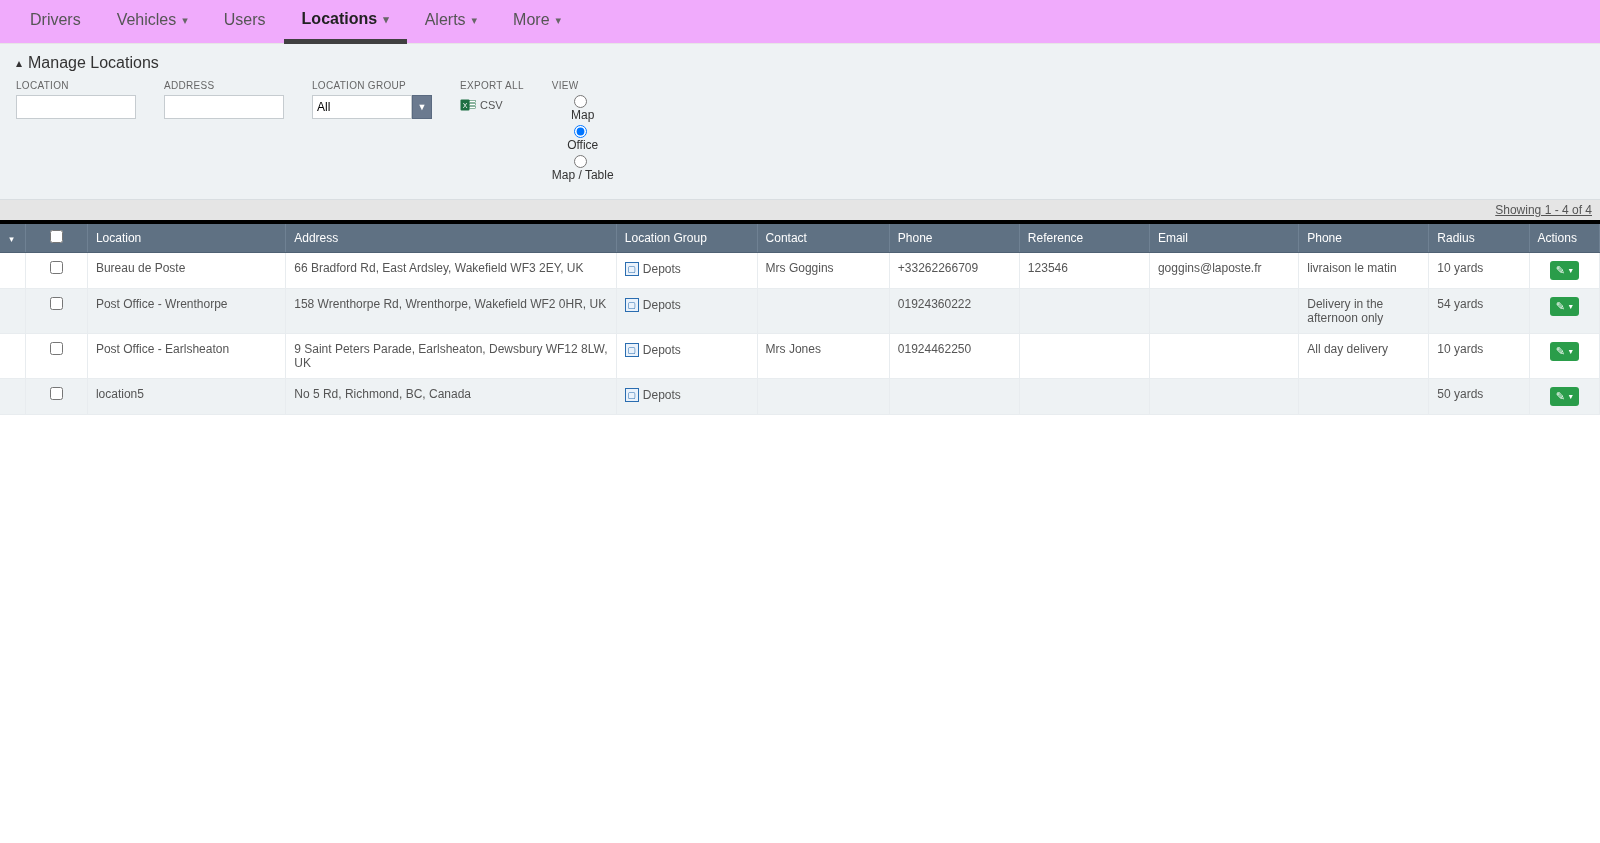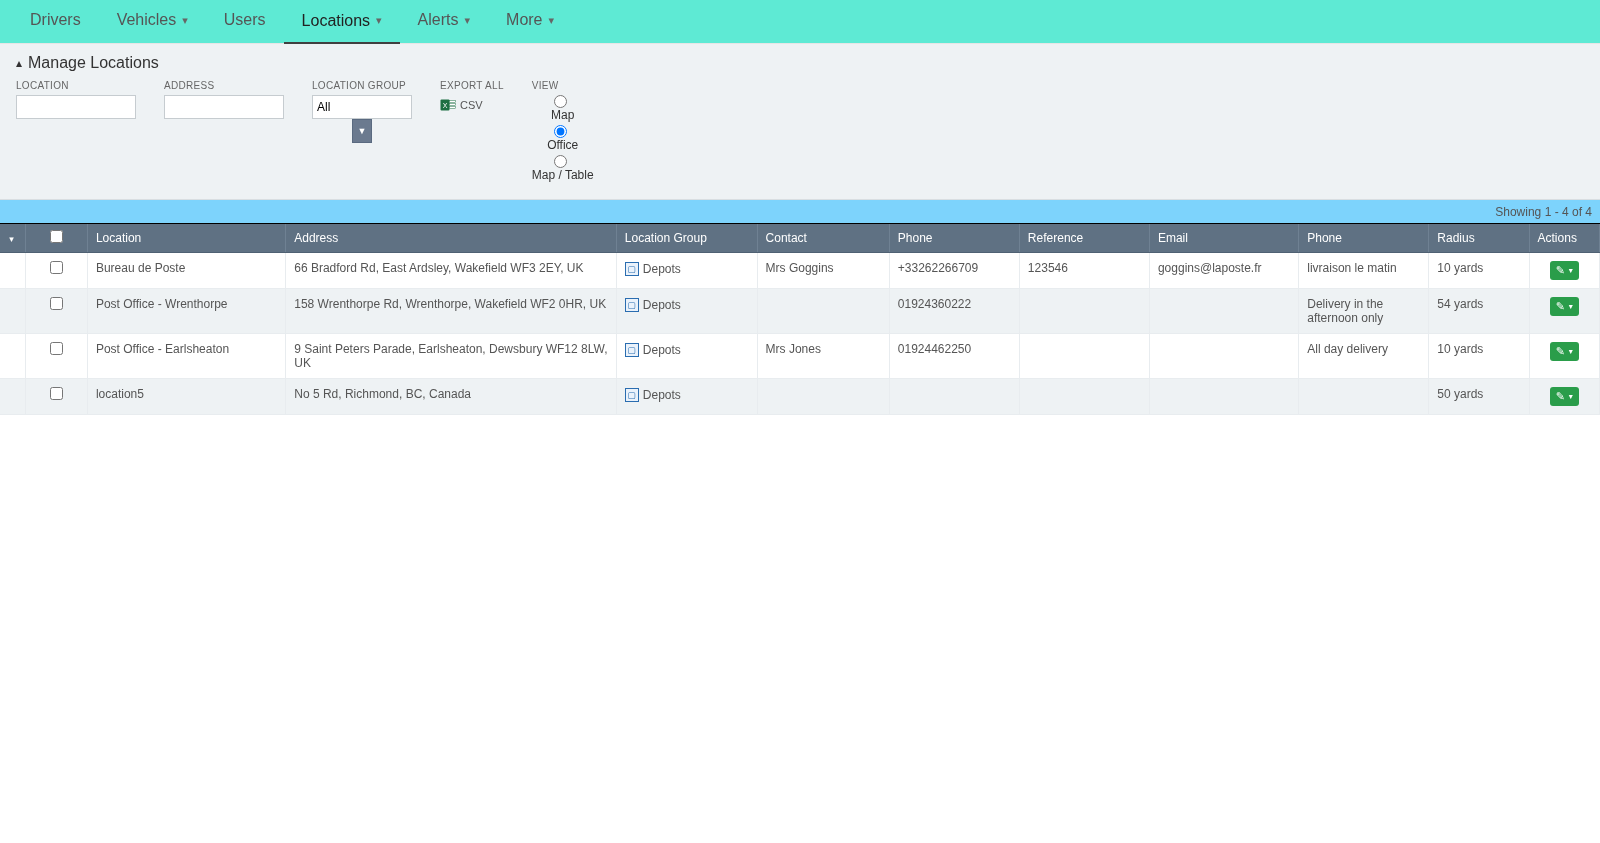--- a/index.html
+++ b/index.html
@@ -10,36 +10,36 @@
     background: #fff;
     width: 1600px;
   }
   
   .topnav {
     display: flex;
     align-items: center;
     padding: 11px 12px;
     border-bottom: 1px solid #e6e6e6;
     height: 44px;
-    background: #5eead4;
+    background: #f0abfc;
   }
   .topnav .nav-item {
     padding: 0 18px;
     height: 44px;
     display: flex;
     align-items: center;
     font-size: 16px;
     color: #555;
     cursor: pointer;
     border-bottom: 3px solid transparent;
   }
   .topnav .nav-item.active {
     color: #222;
-    font-weight: 400;
-    border-bottom: 2px solid #404040;
+    font-weight: 700;
+    border-bottom: 5px solid #404040;
   }
   .caret { margin-left: 6px; font-size: 11px; color: #666; }
   
   .filterbar {
     background: #eef2f4;
     padding: 10px 16px 14px 16px;
     border-bottom: 1px solid #d9dee1;
   }
   .filter-title {
     font-size: 16px;
@@ -61,21 +61,20 @@
     height: 24px;
     background: #fff;
     border: 1px solid #c6ccd0;
     width: 120px;
     padding: 0 4px;
     font-size: 12px;
   }
   .select-wrap {
     display: flex;
     align-items: center;
-    flex-direction: column;
   }
   .select-wrap input {
     height: 24px;
     background: #fff;
     border: 1px solid #c6ccd0;
     width: 100px;
     padding: 0 4px;
     font-size: 12px;
   }
   .select-wrap .dd {
@@ -94,25 +93,26 @@
   .csv-icon {
     width: 16px; height: 16px;
     margin-right: 4px;
     display:inline-flex;align-items:center;justify-content:center;
   }
   .radio-row { display: flex; align-items: center; font-size: 12px; color: #333; margin-bottom: 3px; flex-direction: column;}
   .radio-row input { margin-right: 4px; }
   
   .resultsbar {
     height: 24px;
-    background:#7dd3fc;
+    background:#e5e5e5;
     display:flex; align-items:center; justify-content:flex-end;
     padding: 0 8px;
     font-size: 12px; color:#555;
-    border-bottom:1px solid #000000;
+    border-bottom:4px solid #000000;
+    text-decoration:underline;
   }
   
   table.data {
     width: 100%;
     border-collapse: collapse;
     table-layout: fixed;
   }
   table.data thead th {
     background: #5f7183;
     color: #fff;

